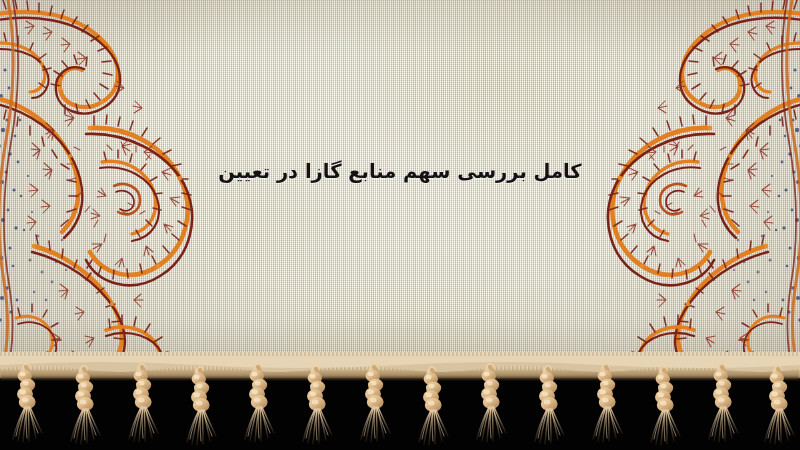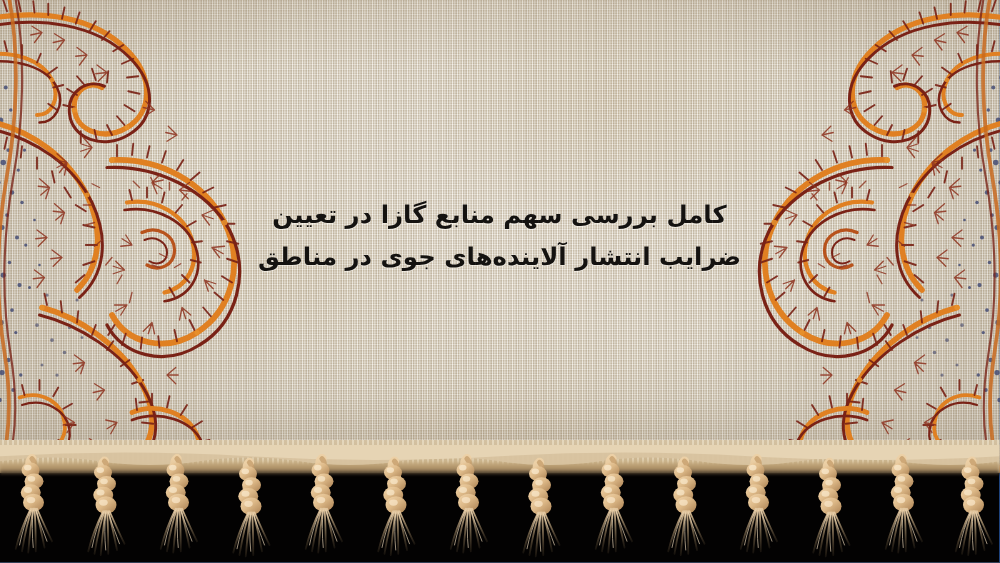--- a/index.html
+++ b/index.html
@@ -1,20 +1,20 @@
 <!DOCTYPE html>
 <html lang="fa" dir="rtl"><head>
 <meta charset="utf-8">
 <title>Persian Textile Title Card</title>
 <style>
   html,body{margin:0;padding:0;background:#000;}
   body{width:800px;height:450px;overflow:hidden;
        font-family:"DejaVu Sans","Liberation Sans",sans-serif;}
 
-  #stage{position:relative;width:800px;height:450px;overflow:hidden;background:#3b82f6;}
+  #stage{position:relative;width:800px;height:450px;overflow:hidden;background:#a16207;}
 
   
   .backdrop{position:absolute;inset:0;background:#030202;}
 
   
   .cloth{
     position:absolute;left:0;top:0;width:800px;height:378px;
     background-color:#e7dfcd;
     background-image:
       
@@ -507,16 +507,15 @@
         <use href="#tassel" x="606" y="11"></use>
         <use href="#tassel" x="664" y="14"></use>
         <use href="#tassel" x="722" y="11"></use>
         <use href="#tassel" x="778" y="13"></use>
       </g>
     </svg>
   </div>
 
   <div class="title">
     <span class="ln">کامل بررسی سهم منابع گازا در تعیین</span>
-    <span class="ln">ضرایب انتشار آلاینده‌های جوی در مناطق</span>
   </div>
 
 </div>
 
 </body></html>

